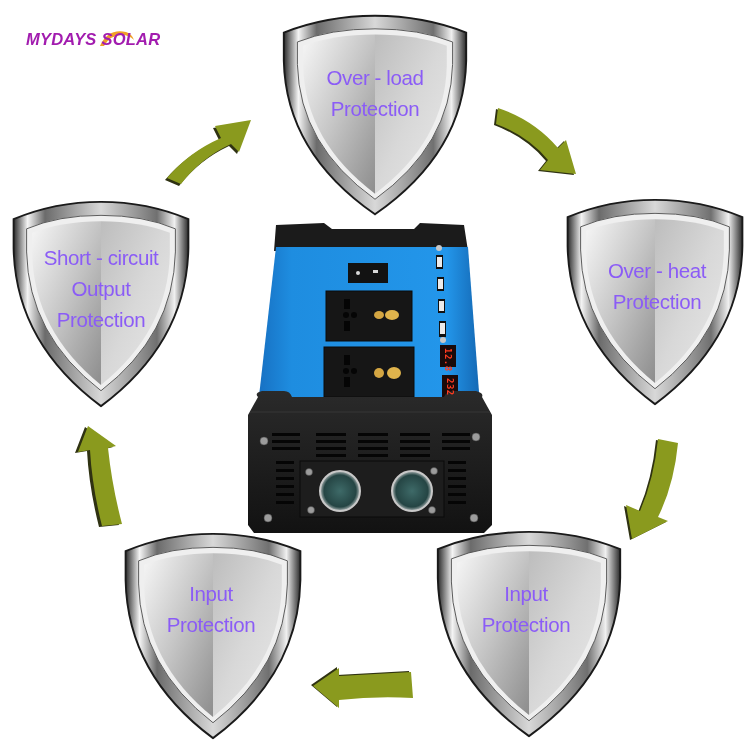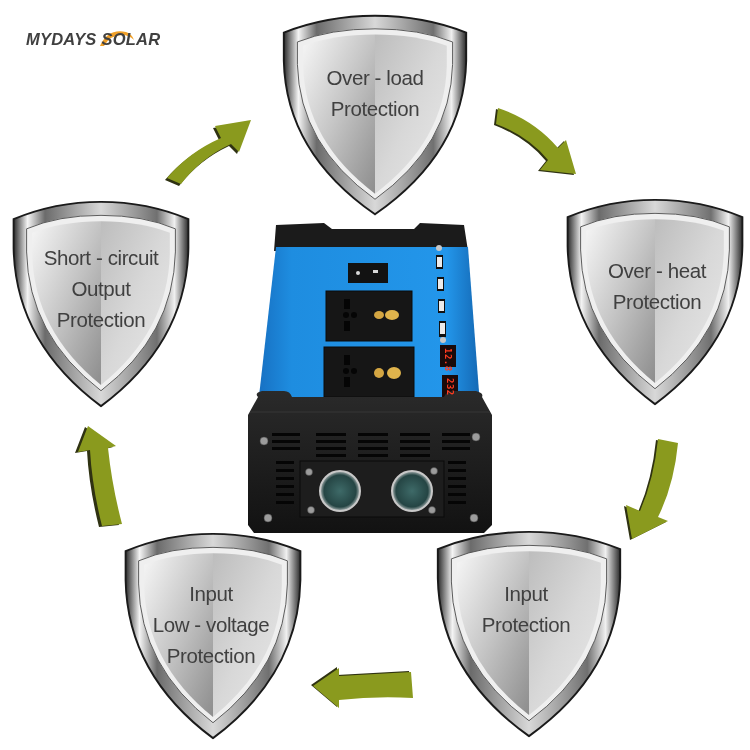--- a/index.html
+++ b/index.html
@@ -1,27 +1,27 @@
 <!DOCTYPE html>
 <html><head>
 <meta charset="utf-8">
 <style>
   html, body { margin:0; padding:0; background:#ffffff; }
   body { width:750px; height:750px; position:relative; overflow:hidden; font-family:"Liberation Sans", sans-serif; }
   .abs { position:absolute; }
 
   
   .logo { left:26px; top:26px; width:145px; height:26px; }
-  .logo-text { position:absolute; left:0; top:4px; font-family:"Liberation Sans", sans-serif; font-weight:bold; font-style:italic; font-size:16.5px; letter-spacing:0.2px; color:#404040; white-space:nowrap; }
+  .logo-text { position:absolute; left:0; top:4px; font-family:"Liberation Sans", sans-serif; font-weight:bold; font-style:italic; font-size:16.5px; letter-spacing:0.2px; color:#a21caf; white-space:nowrap; }
   .logo-sun { position:absolute; left:70px; top:0px; width:40px; height:24px; }
 
   
   .shield { position:absolute; }
   .shield svg { position:absolute; left:0; top:0; width:100%; height:100%; }
-  .shield-text { position:absolute; left:0; right:0; text-align:center; color:#404040; font-family:"Liberation Sans", sans-serif; font-size:20.5px; line-height:31px; letter-spacing:-0.4px; }
+  .shield-text { position:absolute; left:0; right:0; text-align:center; color:#8b5cf6; font-family:"Liberation Sans", sans-serif; font-size:20.5px; line-height:31px; letter-spacing:-0.4px; }
   .shield-text span { display:block; }
 
   
   .arrow { position:absolute; }
   .arrow svg { width:100%; height:100%; display:block; }
 
   
   .inverter { left:244px; top:215px; width:256px; height:320px; }
   .inverter svg { width:100%; height:100%; display:block; }
   .disp { position:absolute; font-family:"DejaVu Sans Mono", monospace; color:#ff3b1f; font-size:11px; font-weight:bold; transform:rotate(90deg); transform-origin:center; letter-spacing:0.5px; }
@@ -101,21 +101,20 @@
     <span>Protection</span>
   </div>
 </div>
 
 <div class="shield" style="left:120px;top:530px;width:186px;height:212px;">
   <svg viewBox="0 0 200 220" preserveAspectRatio="none">
       <use href="#shieldShape"></use>
     </svg>
   <div class="shield-text" style="top:48px;left:-4px;">
     <span>Input</span>
-    <span>Low - voltage</span>
     <span>Protection</span>
   </div>
 </div>
 
 <div class="shield" style="left:8px;top:198px;width:186px;height:212px;">
   <svg viewBox="0 0 200 220" preserveAspectRatio="none">
       <use href="#shieldShape"></use>
     </svg>
   <div class="shield-text" style="top:44px;left:0px;">
     <span>Short - circuit</span>

